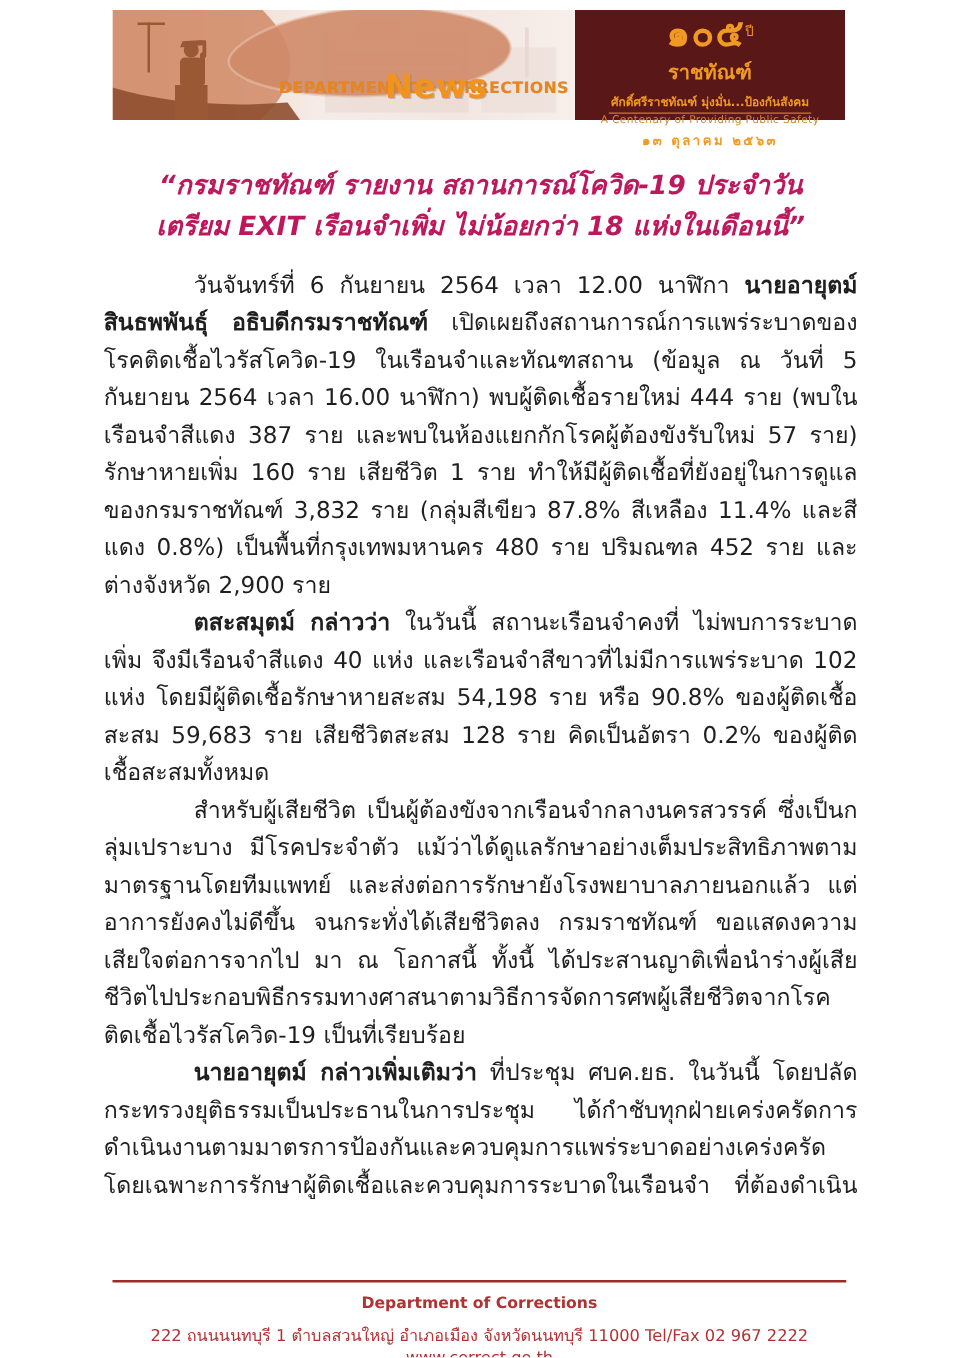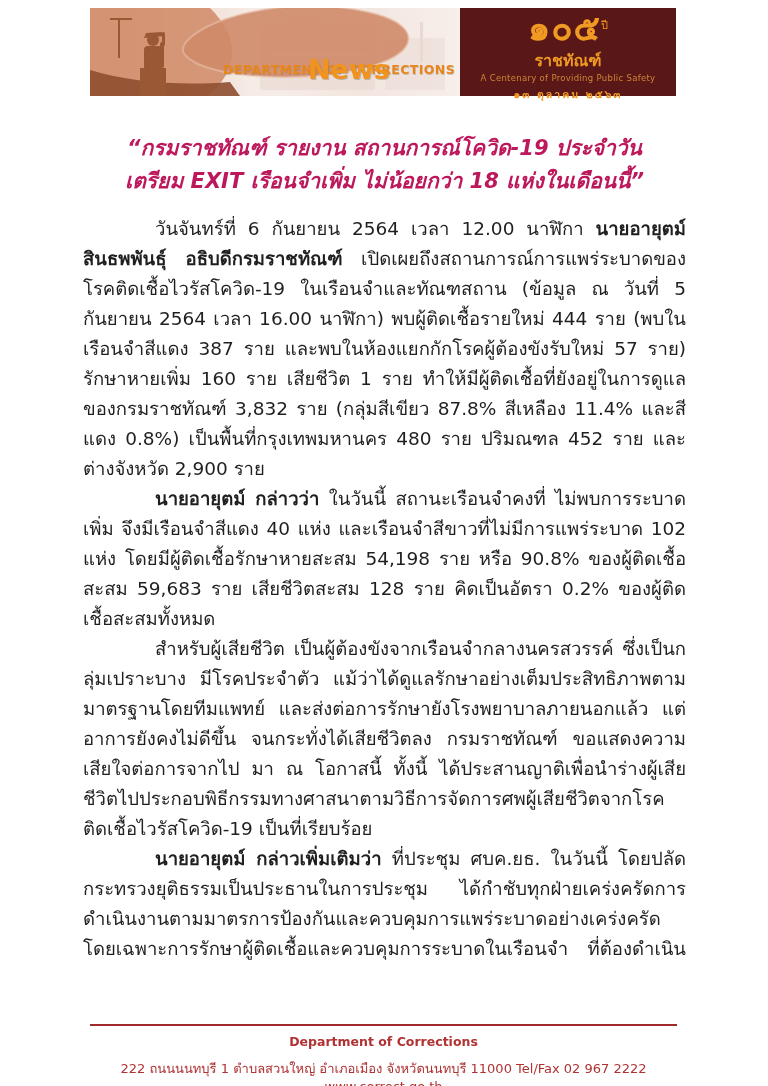--- a/index.html
+++ b/index.html
@@ -42,21 +42,21 @@
   .banner-right {
     width: 216px; height: 88px;
     background: #5a1717;
     color: #ef9420;
     text-align: center;
     box-sizing: border-box;
     padding-top: 3px;
   }
   .logo-num-row { line-height: 34px; }
   .logo-num {
-    font-size: 35px; font-weight: bold; letter-spacing: 1px;
+    font-size: 30px; font-weight: bold; letter-spacing: 1px;
     color: #f09a23;
   }
   .logo-pi { font-size: 11px; vertical-align: top; position: relative; top: -2px; }
   .logo-name { font-size: 16px; font-weight: bold; margin-top: -4px; color: #f09a23; }
   .logo-motto {
     font-size: 9.5px; font-weight: bold; color: #f09a23;
     border-bottom: 1px solid #c77b2d;
     display: inline-block; padding: 1px 2px 1px 2px; margin-top: 1px;
     white-space: nowrap;
   }
@@ -141,33 +141,34 @@
       </svg>
       <div class="banner-dept">DEPARTMENT OF CORRECTIONS</div>
       <div class="banner-news">News</div>
     </div>
 
     <div class="banner-right">
       <div class="logo-num-row">
         <span class="logo-num">๑๐๕</span><span class="logo-pi">ปี</span>
       </div>
       <div class="logo-name">ราชทัณฑ์</div>
+      <div><span class="logo-motto">ศักดิ์ศรีราชทัณฑ์ มุ่งมั่น...ป้องกันสังคม</span></div>
       <div class="logo-motto-en">A Centenary of Providing Public Safety</div>
       <div class="logo-date">๑๓ ตุลาคม ๒๕๖๓</div>
     </div>
   </header>
 
   <main class="article">
     <h1 class="title">
       <span class="title-line">“กรมราชทัณฑ์ รายงาน สถานการณ์โควิด-19 ประจำวัน</span>
       <span class="title-line">เตรียม EXIT เรือนจำเพิ่ม ไม่น้อยกว่า 18 แห่งในเดือนนี้”</span>
     </h1>
     <div id="paragraphs">
         <p class="para"><span>วันจันทร์ที่ 6 กันยายน 2564 เวลา 12.00 นาฬิกา </span><span class="bold">นายอายุตม์ สินธพพันธุ์ อธิบดีกรมราชทัณฑ์</span><span> เปิดเผยถึงสถานการณ์การแพร่ระบาดของโรคติดเชื้อไวรัสโควิด-19 ในเรือนจำและทัณฑสถาน (ข้อมูล ณ วันที่ 5 กันยายน 2564 เวลา 16.00 นาฬิกา) พบผู้ติดเชื้อรายใหม่ 444 ราย (พบในเรือนจำสีแดง 387 ราย และพบในห้องแยกกักโรคผู้ต้องขังรับใหม่ 57 ราย) รักษาหายเพิ่ม 160 ราย เสียชีวิต 1 ราย ทำให้มีผู้ติดเชื้อที่ยังอยู่ในการดูแลของกรมราชทัณฑ์ 3,832 ราย (กลุ่มสีเขียว 87.8% สีเหลือง 11.4% และสีแดง 0.8%) เป็นพื้นที่กรุงเทพมหานคร 480 ราย ปริมณฑล 452 ราย และต่างจังหวัด 2,900 ราย</span></p>
-        <p class="para"><span class="bold">นายอายุตม์ กล่าวว่า</span><span> ในวันนี้ สถานะเรือนจำคงที่ ไม่พบการระบาดเพิ่ม จึงมีเรือนจำสีแดง 40 แห่ง และเรือนจำสีขาวที่ไม่มีการแพร่ระบาด 102 แห่ง โดยมีผู้ติดเชื้อรักษาหายสะสม 54,198 ราย หรือ 90.8% ของผู้ติดเชื้อสะสม 59,683 ราย เสียชีวิตสะสม 128 ราย คิดเป็นอัตรา 0.2% ของผู้ติดเชื้อสะสมทั้งหมด</span></p>
+        <p class="para"><span class="bold">ตสะสมุตม์ กล่าวว่า</span><span> ในวันนี้ สถานะเรือนจำคงที่ ไม่พบการระบาดเพิ่ม จึงมีเรือนจำสีแดง 40 แห่ง และเรือนจำสีขาวที่ไม่มีการแพร่ระบาด 102 แห่ง โดยมีผู้ติดเชื้อรักษาหายสะสม 54,198 ราย หรือ 90.8% ของผู้ติดเชื้อสะสม 59,683 ราย เสียชีวิตสะสม 128 ราย คิดเป็นอัตรา 0.2% ของผู้ติดเชื้อสะสมทั้งหมด</span></p>
         <p class="para"><span>สำหรับผู้เสียชีวิต เป็นผู้ต้องขังจากเรือนจำกลางนครสวรรค์ ซึ่งเป็นกลุ่มเปราะบาง มีโรคประจำตัว แม้ว่าได้ดูแลรักษาอย่างเต็มประสิทธิภาพตามมาตรฐานโดยทีมแพทย์ และส่งต่อการรักษายังโรงพยาบาลภายนอกแล้ว แต่อาการยังคงไม่ดีขึ้น จนกระทั่งได้เสียชีวิตลง กรมราชทัณฑ์ ขอแสดงความเสียใจต่อการจากไป มา ณ โอกาสนี้ ทั้งนี้ ได้ประสานญาติเพื่อนำร่างผู้เสียชีวิตไปประกอบพิธีกรรมทางศาสนาตามวิธีการจัดการศพผู้เสียชีวิตจากโรคติดเชื้อไวรัสโควิด-19 เป็นที่เรียบร้อย</span></p>
         <p class="para"><span class="bold">นายอายุตม์ กล่าวเพิ่มเติมว่า</span><span> ที่ประชุม ศบค.ยธ. ในวันนี้ โดยปลัดกระทรวงยุติธรรมเป็นประธานในการประชุม ได้กำชับทุกฝ่ายเคร่งครัดการดำเนินงานตามมาตรการป้องกันและควบคุมการแพร่ระบาดอย่างเคร่งครัด โดยเฉพาะการรักษาผู้ติดเชื้อและควบคุมการระบาดในเรือนจำ ที่ต้องดำเนินการอย่างรวดเร็วและถูกต้องตามมาตรฐานทางการแพทย์ ตามแผนการบริหารความพร้อมต่อสภาวะวิกฤต (แผน BCP) ที่ได้วางไว้ รวมถึงความเข้าใจหลักการดำเนินงานและหลักระบาดวิทยาของเชื้ออย่างถูกต้อง เพื่อให้สามารถดำเนินการในการป้องกันและควบคุมการระบาดได้อย่างมีประสิทธิภาพ</span></p>
       </div>
   </main>
 
   <footer class="footer">
     <div class="footer-rule"></div>
     <div class="footer-title">Department of Corrections</div>
     <div class="footer-address">222 ถนนนนทบุรี 1 ตำบลสวนใหญ่ อำเภอเมือง จังหวัดนนทบุรี 11000 Tel/Fax 02 967 2222 www.correct.go.th</div>
   </footer>

